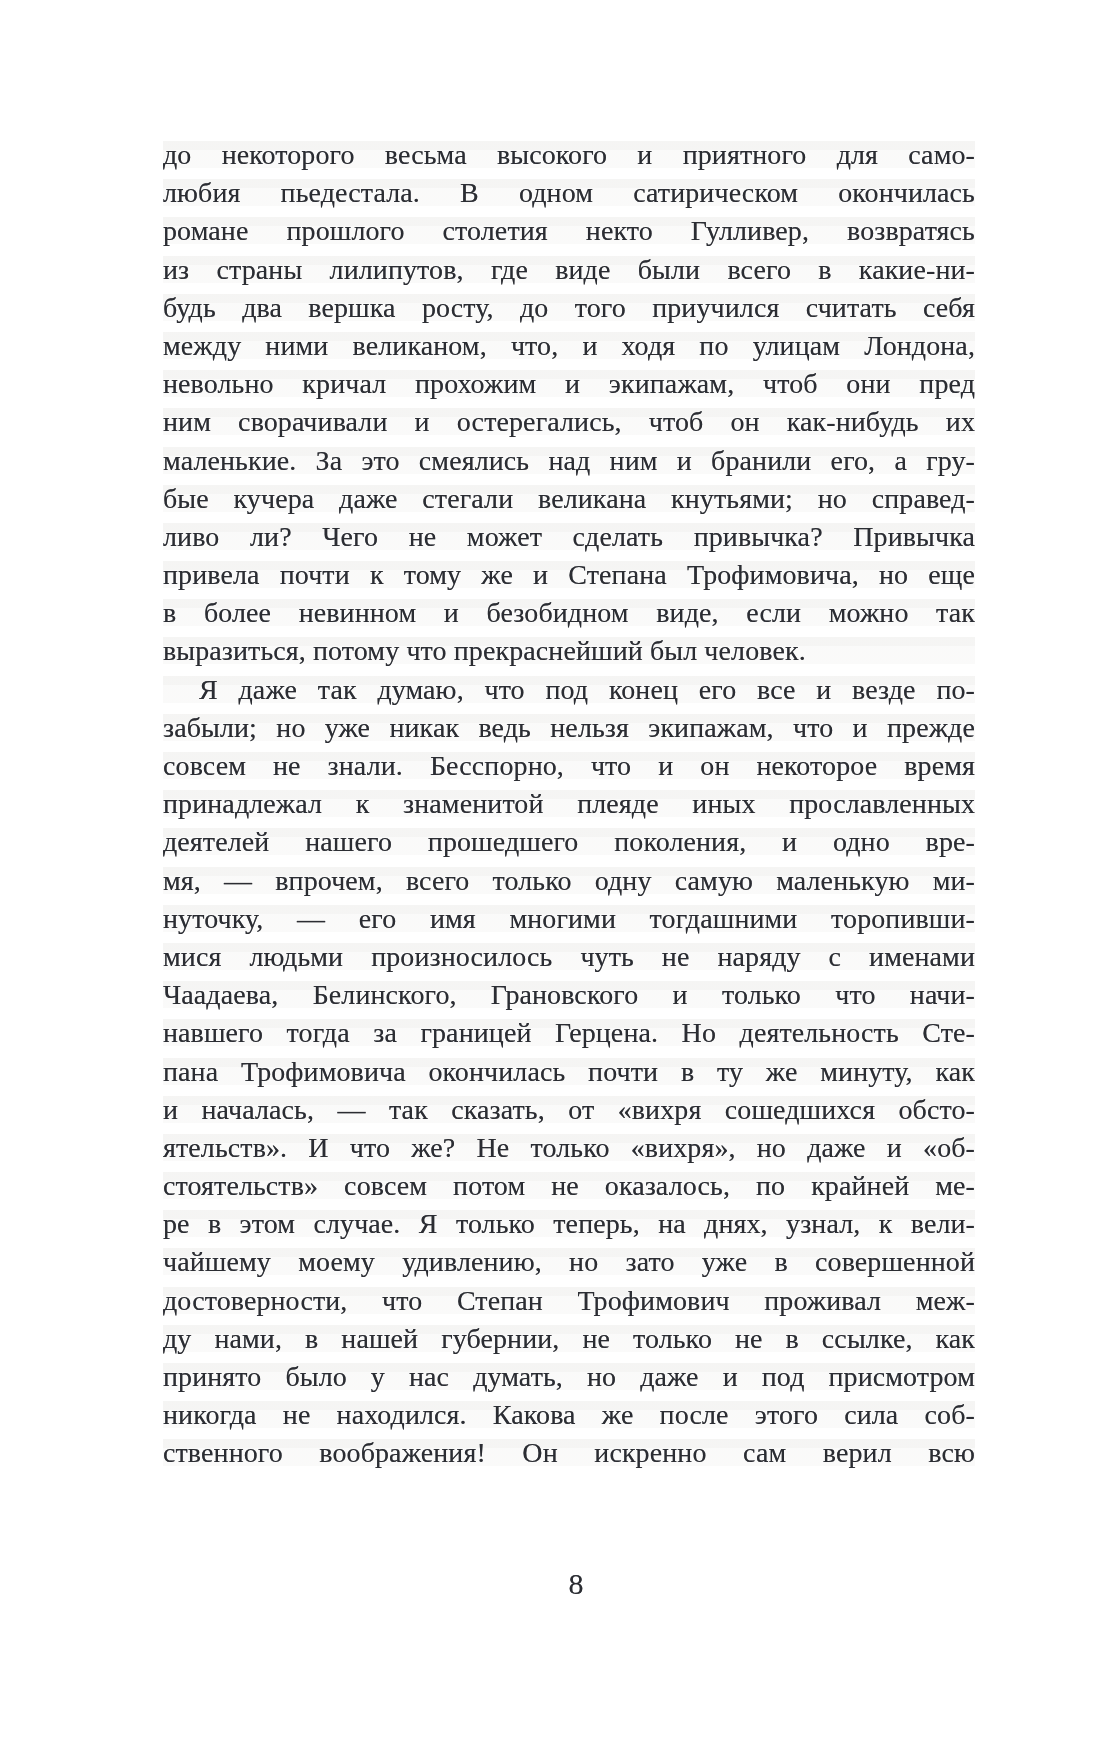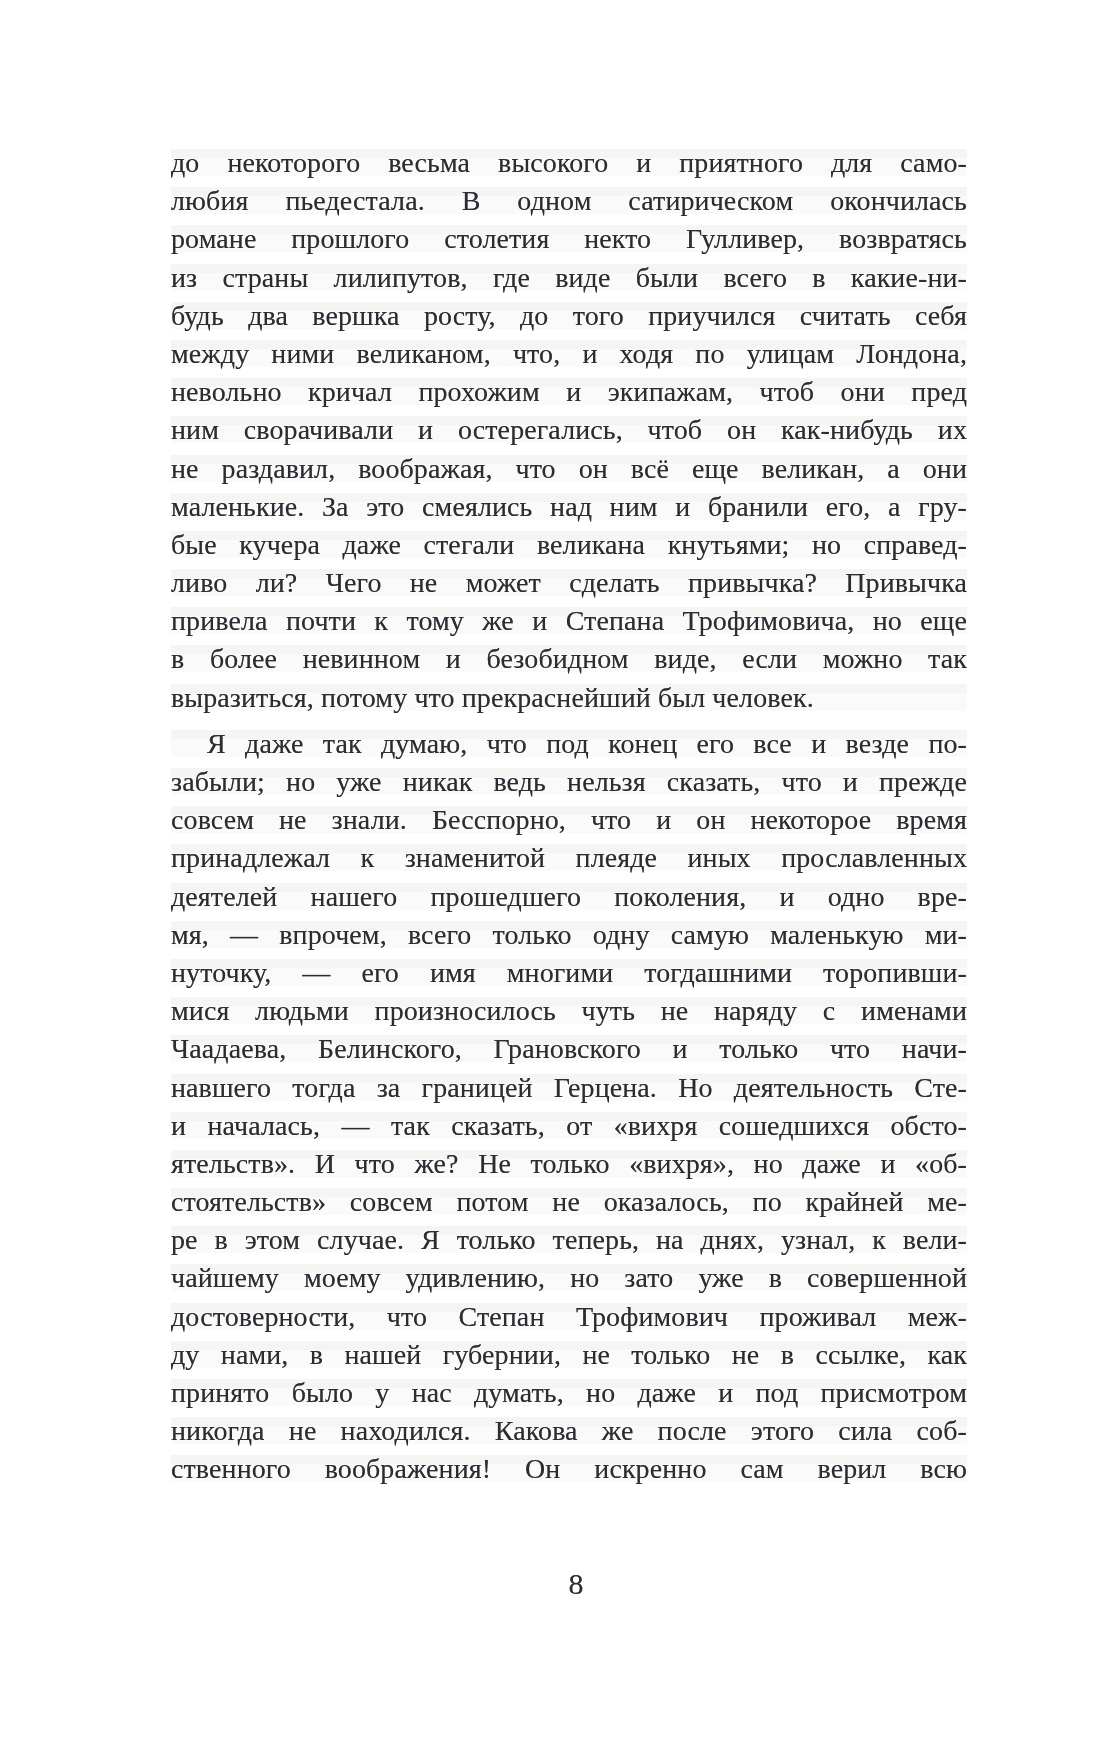--- a/index.html
+++ b/index.html
@@ -22,21 +22,21 @@
     background: var(--paper, #ffffff);
   }
   .text-block {
     position: absolute;
     left: 163px;
     top: 136px;
     width: 812px;
     color: var(--ink, #2b2d33);
     font-size: 28px;
   }
-  .paragraph { margin: 8px; }
+  .paragraph { margin: 0; }
   .line {
     height: 38.2px;
     line-height: 38.2px;
     text-align: justify;
     text-align-last: justify;
     overflow: hidden;
     letter-spacing: 0.1px;
     
     background: linear-gradient(rgba(158,155,144,0.10), rgba(158,155,144,0.10)) 0 5px / 100% 9px no-repeat,
                 linear-gradient(rgba(158,155,144,0.05), rgba(158,155,144,0.05)) 0 14px / 100% 18px no-repeat;
@@ -67,39 +67,39 @@
   <div class="text-block">
       <div class="paragraph">
         <div class="line">до некоторого весьма высокого и приятного для само-</div>
         <div class="line">любия пьедестала. В одном сатирическом окончилась</div>
         <div class="line">романе прошлого столетия некто Гулливер, возвратясь</div>
         <div class="line">из страны лилипутов, где виде были всего в какие-ни-</div>
         <div class="line">будь два вершка росту, до того приучился считать себя</div>
         <div class="line">между ними великаном, что, и ходя по улицам Лондона,</div>
         <div class="line">невольно кричал прохожим и экипажам, чтоб они пред</div>
         <div class="line">ним сворачивали и остерегались, чтоб он как-нибудь их</div>
-        <div class="line">не раздавил, воображая, что он всё еще великан, а они</div>
         <div class="line">маленькие. За это смеялись над ним и бранили его, а гру-</div>
         <div class="line">бые кучера даже стегали великана кнутьями; но справед-</div>
         <div class="line">ливо ли? Чего не может сделать привычка? Привычка</div>
         <div class="line">привела почти к тому же и Степана Трофимовича, но еще</div>
         <div class="line">в более невинном и безобидном виде, если можно так</div>
         <div class="line no-justify">выразиться, потому что прекраснейший был человек.</div>
       </div>
       <div class="paragraph">
         <div class="line indent">Я даже так думаю, что под конец его все и везде по-</div>
-        <div class="line">забыли; но уже никак ведь нельзя сказать, что и прежде</div>
+        <div class="line">забыли; но уже никак ведь нельзя экипажам, что и прежде</div>
         <div class="line">совсем не знали. Бесспорно, что и он некоторое время</div>
         <div class="line">принадлежал к знаменитой плеяде иных прославленных</div>
         <div class="line">деятелей нашего прошедшего поколения, и одно вре-</div>
         <div class="line">мя, — впрочем, всего только одну самую маленькую ми-</div>
         <div class="line">нуточку, — его имя многими тогдашними торопивши-</div>
         <div class="line">мися людьми произносилось чуть не наряду с именами</div>
         <div class="line">Чаадаева, Белинского, Грановского и только что начи-</div>
         <div class="line">навшего тогда за границей Герцена. Но деятельность Сте-</div>
+        <div class="line">пана Трофимовича окончилась почти в ту же минуту, как</div>
         <div class="line">и началась, — так сказать, от «вихря сошедшихся обсто-</div>
         <div class="line">ятельств». И что же? Не только «вихря», но даже и «об-</div>
         <div class="line">стоятельств» совсем потом не оказалось, по крайней ме-</div>
         <div class="line">ре в этом случае. Я только теперь, на днях, узнал, к вели-</div>
         <div class="line">чайшему моему удивлению, но зато уже в совершенной</div>
         <div class="line">достоверности, что Степан Трофимович проживал меж-</div>
         <div class="line">ду нами, в нашей губернии, не только не в ссылке, как</div>
         <div class="line">принято было у нас думать, но даже и под присмотром</div>
         <div class="line">никогда не находился. Какова же после этого сила соб-</div>
         <div class="line">ственного воображения! Он искренно сам верил всю</div>

